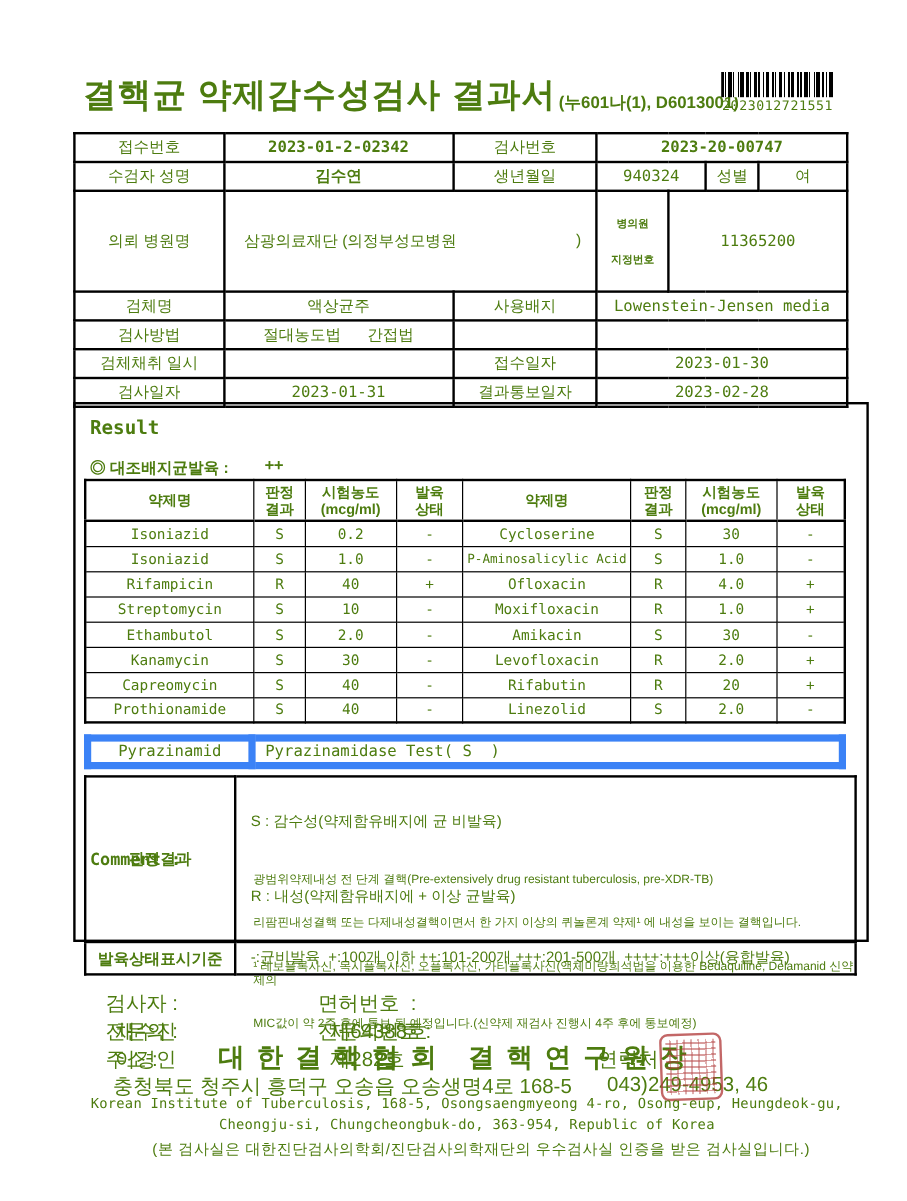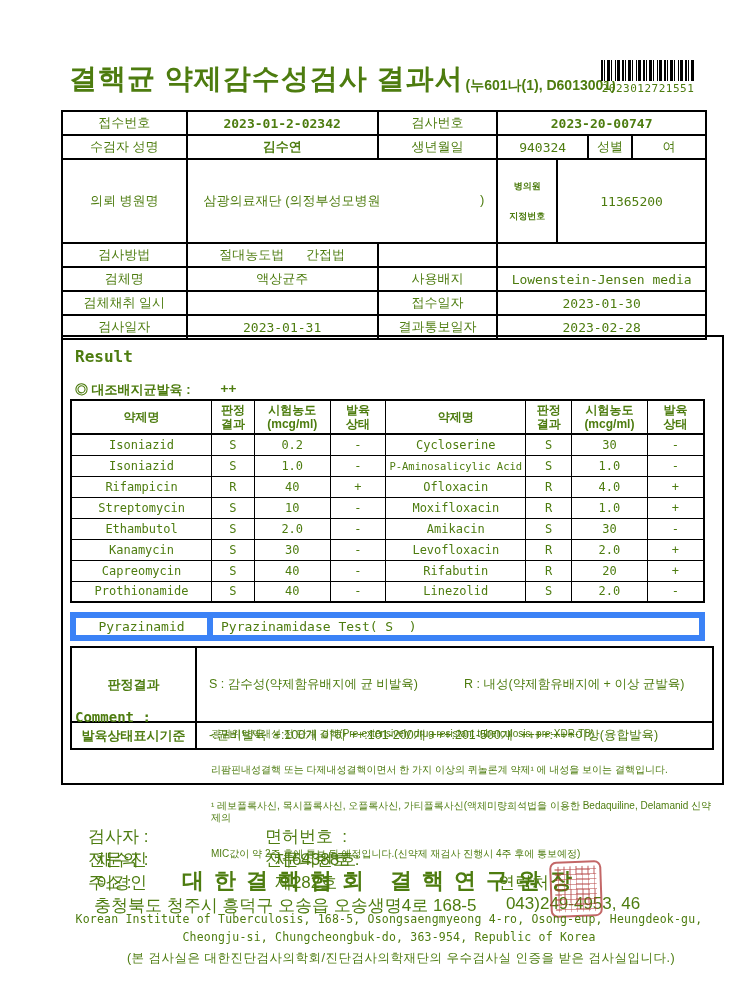--- a/index.html
+++ b/index.html
@@ -54,21 +54,21 @@
 
   #pyra-table { position:absolute; left:7px; top:275px; width:635px; border:2px solid #000; }
   #pyra-table td { border:6px solid #3b82f6; height:23px; font-size:13px; vertical-align:middle; }
   #pyra-table td.plabel { width:137px; text-align:center; }
   #pyra-table td.pvalue { text-align:left; padding-left:8px; white-space:pre; }
 
   #legend-table { position:absolute; left:7px; top:309px; width:644px; border:2px solid #000; }
   #legend-table td { border:2px solid #000; height:27px; vertical-align:middle; font-size:12.5px; }
   #legend-table td.llabel { width:125px; text-align:center; font-weight:bold; font-size:13px; }
   #legend-table td.lvalue { text-align:left; padding-left:12px; white-space:pre; }
-  .judge-flex { display:flex; gap:46px; }
+  .judge-flex { display:flex; gap:46px;flex-direction:column; }
 
   #comment-label { position:absolute; left:12px; top:372px; font-size:14px; font-weight:bold; font-family:"DejaVu Sans Mono", monospace; }
   #comment-text { position:absolute; left:148px; top:367px; width:505px; font-size:10px; line-height:12px; white-space:pre-wrap; }
 
   
   .fline { position:absolute; font-size:17px; white-space:pre; }
   #org-line { position:absolute; left:0; top:866px; width:716px; text-align:center;
               font-size:22px; font-weight:bold; letter-spacing:10px; }
   #stamp {
     position:absolute; left:526px; top:861px; width:52px; height:56px;
@@ -130,30 +130,30 @@
           <span>)</span>
         </div>
       </td>
       <td class="small-label">
         <div>병의원</div>
         <div>지정번호</div>
       </td>
       <td colspan="3" class="mono">11365200</td>
     </tr>
     <tr>
+      <td>검체명</td>
+      <td>액상균주</td>
+      <td>사용배지</td>
+      <td colspan="4" class="mono">Lowenstein-Jensen media</td>
+    </tr>
+    <tr>
       <td>검사방법</td>
       <td>절대농도법      간접법</td>
       <td></td>
       <td colspan="4"></td>
-    </tr>
-    <tr>
-      <td>검체명</td>
-      <td>액상균주</td>
-      <td>사용배지</td>
-      <td colspan="4" class="mono">Lowenstein-Jensen media</td>
     </tr>
     <tr>
       <td>검체채취 일시</td>
       <td></td>
       <td>접수일자</td>
       <td colspan="4" class="mono">2023-01-30</td>
     </tr>
     <tr>
       <td>검사일자</td>
       <td class="mono">2023-01-31</td>

